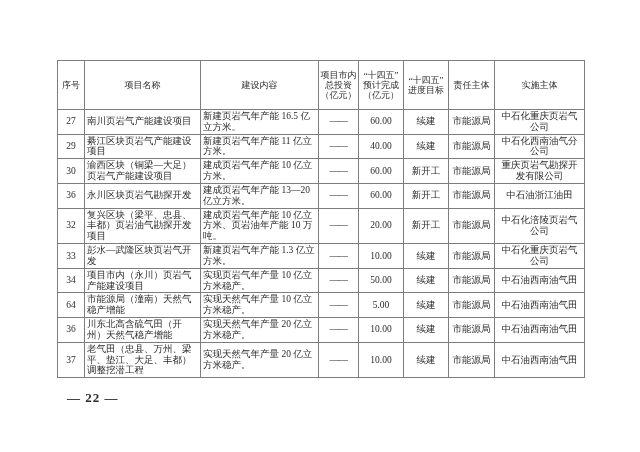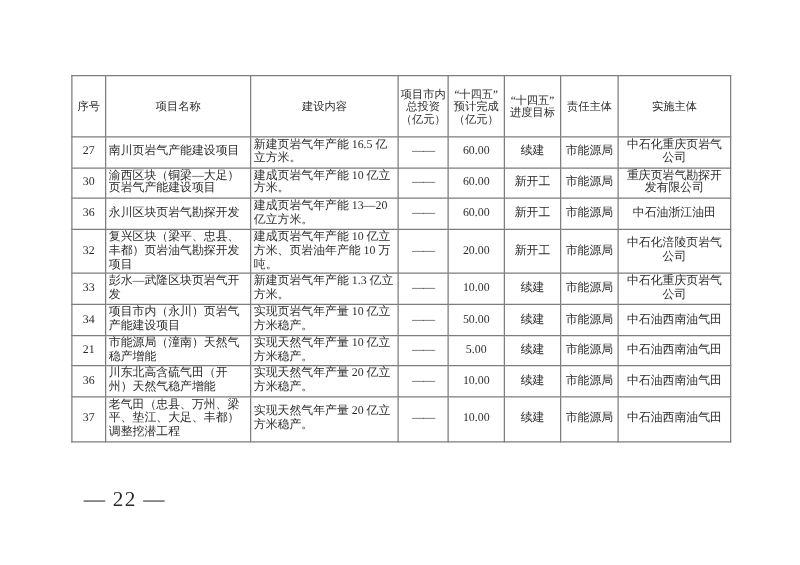--- a/index.html
+++ b/index.html
@@ -44,23 +44,24 @@
     word-break: keep-all;
   }
   .c-center { text-align: center; }
   .c-left   { text-align: left; }
   .cell-num { font-size: 9px; }
   .cell-dash { white-space: nowrap; letter-spacing: -0.5px; font-size: 9px; }
   .page-number {
     position: absolute;
     left: 67px;
     top: 390px;
-    font-size: 17px;
+    font-size: 13px;
     letter-spacing: 1px;
     color: #2b2b2b;
+    font-weight: bold;
   }
 </style>
 </head>
 <body>
 
 <div class="page">
 
   <table class="doc-table">
     <colgroup>
       <col style="width:27px">
@@ -96,20 +97,30 @@
           <td class="c-left">南川页岩气产能建设项目</td>
           <td class="c-left">新建页岩气年产能 16.5 亿立方米。</td>
           <td class="c-center cell-dash">——</td>
           <td class="c-center cell-num">60.00</td>
           <td class="c-center">续建</td>
           <td class="c-center">市能源局</td>
           <td class="c-center">中石化重庆页岩气公司</td>
         </tr>
 
 
+        <tr>
+          <td class="c-center cell-num">29</td>
+          <td class="c-left">綦江区块页岩气产能建设项目</td>
+          <td class="c-left">新建页岩气年产能 11 亿立方米。</td>
+          <td class="c-center cell-dash">——</td>
+          <td class="c-center cell-num">40.00</td>
+          <td class="c-center">续建</td>
+          <td class="c-center">市能源局</td>
+          <td class="c-center">中石化西南油气分公司</td>
+        </tr>
 
         <tr>
           <td class="c-center cell-num">30</td>
           <td class="c-left">渝西区块（铜梁—大足）页岩气产能建设项目</td>
           <td class="c-left">建成页岩气年产能 10 亿立方米。</td>
           <td class="c-center cell-dash">——</td>
           <td class="c-center cell-num">60.00</td>
           <td class="c-center">新开工</td>
           <td class="c-center">市能源局</td>
           <td class="c-center">重庆页岩气勘探开发有限公司</td>
@@ -153,21 +164,21 @@
           <td class="c-left">项目市内（永川）页岩气产能建设项目</td>
           <td class="c-left">实现页岩气年产量 10 亿立方米稳产。</td>
           <td class="c-center cell-dash">——</td>
           <td class="c-center cell-num">50.00</td>
           <td class="c-center">续建</td>
           <td class="c-center">市能源局</td>
           <td class="c-center">中石油西南油气田</td>
         </tr>
 
         <tr>
-          <td class="c-center cell-num">21</td>
+          <td class="c-center cell-num">64</td>
           <td class="c-left">市能源局（潼南）天然气稳产增能</td>
           <td class="c-left">实现天然气年产量 10 亿立方米稳产。</td>
           <td class="c-center cell-dash">——</td>
           <td class="c-center cell-num">5.00</td>
           <td class="c-center">续建</td>
           <td class="c-center">市能源局</td>
           <td class="c-center">中石油西南油气田</td>
         </tr>
 
         <tr>

